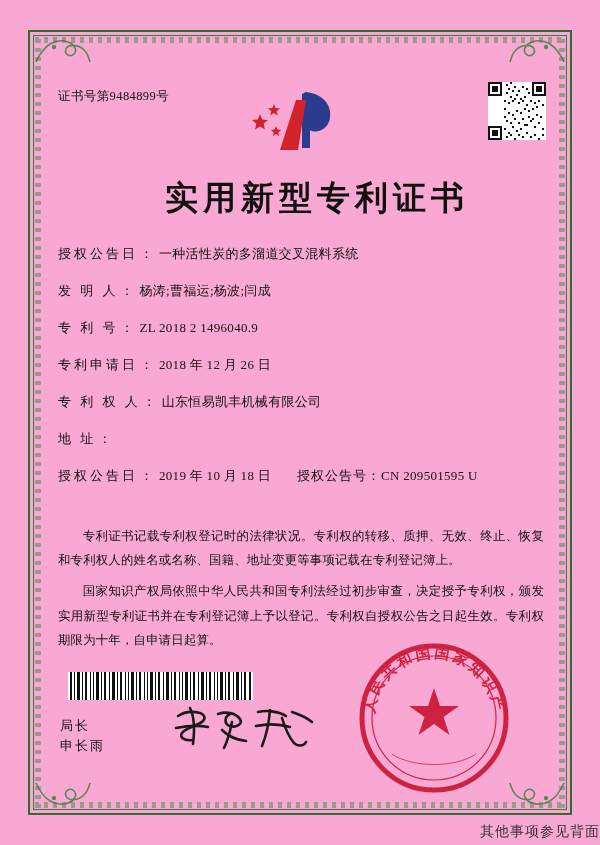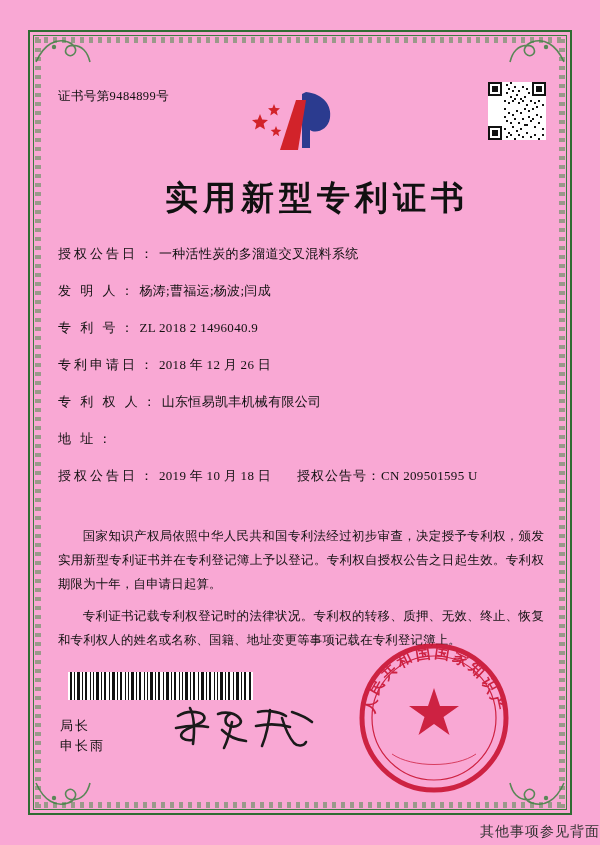--- a/index.html
+++ b/index.html
@@ -393,22 +393,22 @@
     <div class="row two">
       <span class="lbl">授权公告日</span>
       <span class="sep">：</span>
       <span class="val">2019 年 10 月 18 日</span>
       <span class="lbl-2">授权公告号：</span>
       <span class="val">CN 209501595 U</span>
     </div>
   </div>
 
   <div class="paras">
+    <p>专利证书记载专利权登记时的法律状况。专利权的转移、质押、无效、终止、恢复和专利权人的姓名或名称、国籍、地址变更等事项记载在专利登记簿上。</p>
     <p>国家知识产权局依照中华人民共和国专利法经过初步审查，决定授予专利权，颁发实用新型专利证书并在专利登记簿上予以登记。专利权自授权公告之日起生效。专利权期限为十年，自申请日起算。</p>
-    <p>专利证书记载专利权登记时的法律状况。专利权的转移、质押、无效、终止、恢复和专利权人的姓名或名称、国籍、地址变更等事项记载在专利登记簿上。</p>
   </div>
 
   <div class="barcode">
     <svg viewBox="0 0 185 28" shape-rendering="crispEdges">
       <rect width="185" height="28" fill="#fff"></rect>
       <g fill="#111">
         <rect x="2" y="0" width="2" height="28"></rect>
           <rect x="6" y="0" width="1" height="28"></rect>
         <rect x="9" y="0" width="3" height="28"></rect>
           <rect x="14" y="0" width="1" height="28"></rect>

